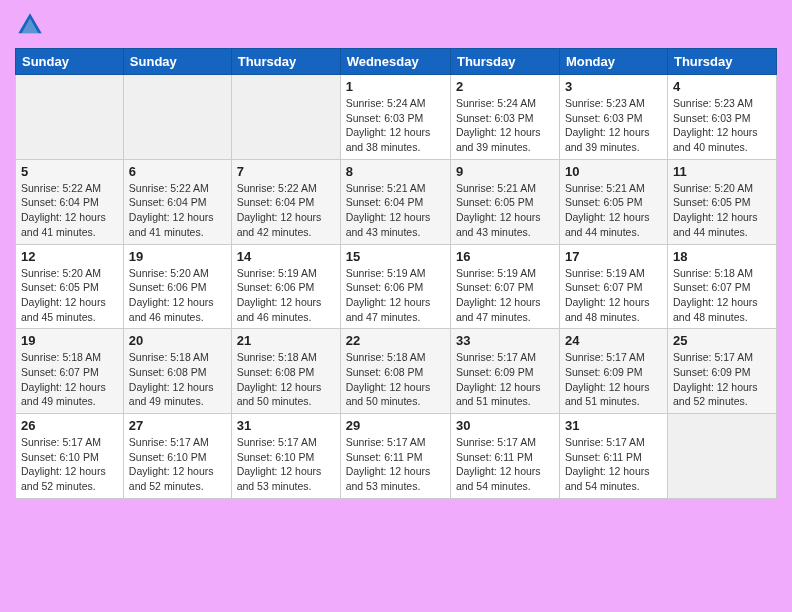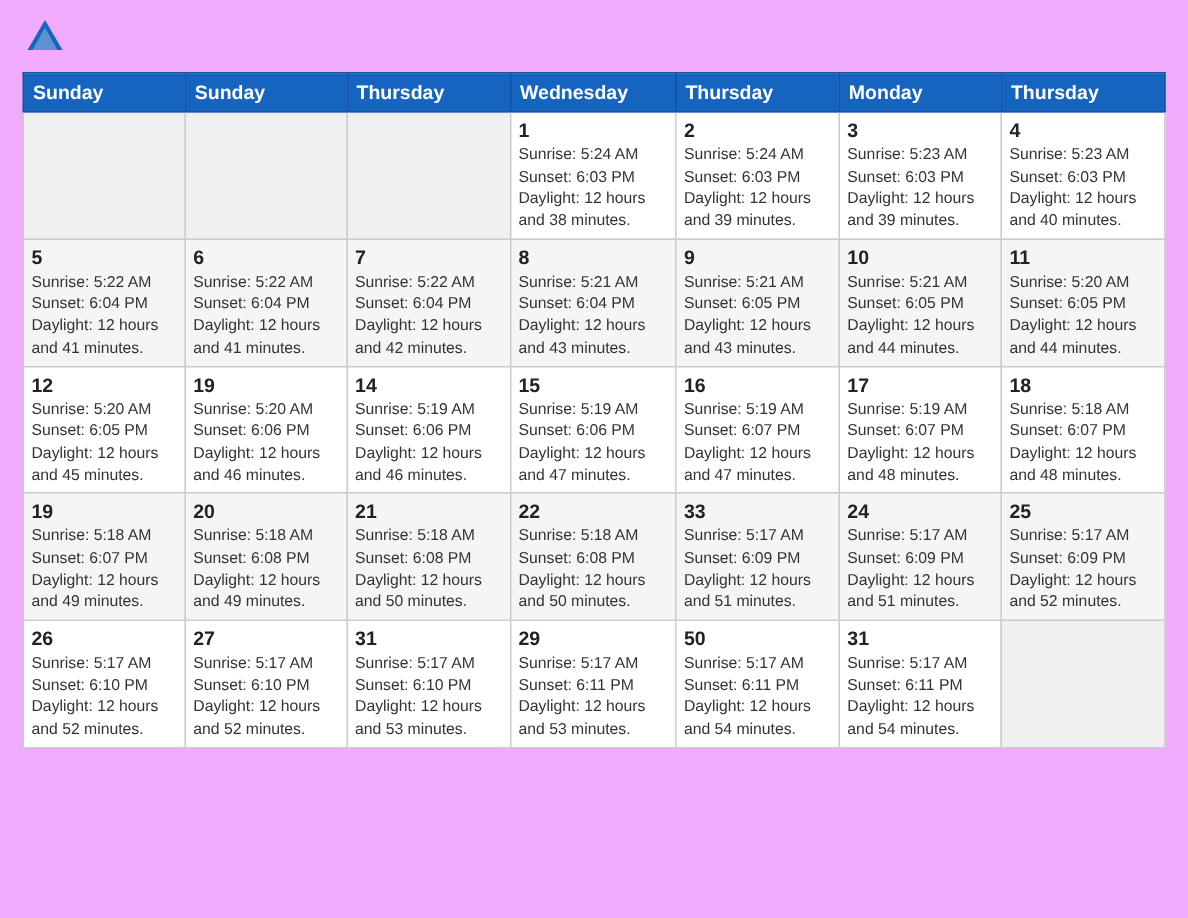--- a/index.html
+++ b/index.html
@@ -346,21 +346,21 @@
 and 53 minutes.</div>
           </td>
           <td>
             <span class="day-number">29</span>
             <div class="day-info">Sunrise: 5:17 AM
 Sunset: 6:11 PM
 Daylight: 12 hours
 and 53 minutes.</div>
           </td>
           <td>
-            <span class="day-number">50</span>
+            <span class="day-number">30</span>
             <div class="day-info">Sunrise: 5:17 AM
 Sunset: 6:11 PM
 Daylight: 12 hours
 and 54 minutes.</div>
           </td>
           <td>
             <span class="day-number">31</span>
             <div class="day-info">Sunrise: 5:17 AM
 Sunset: 6:11 PM
 Daylight: 12 hours

